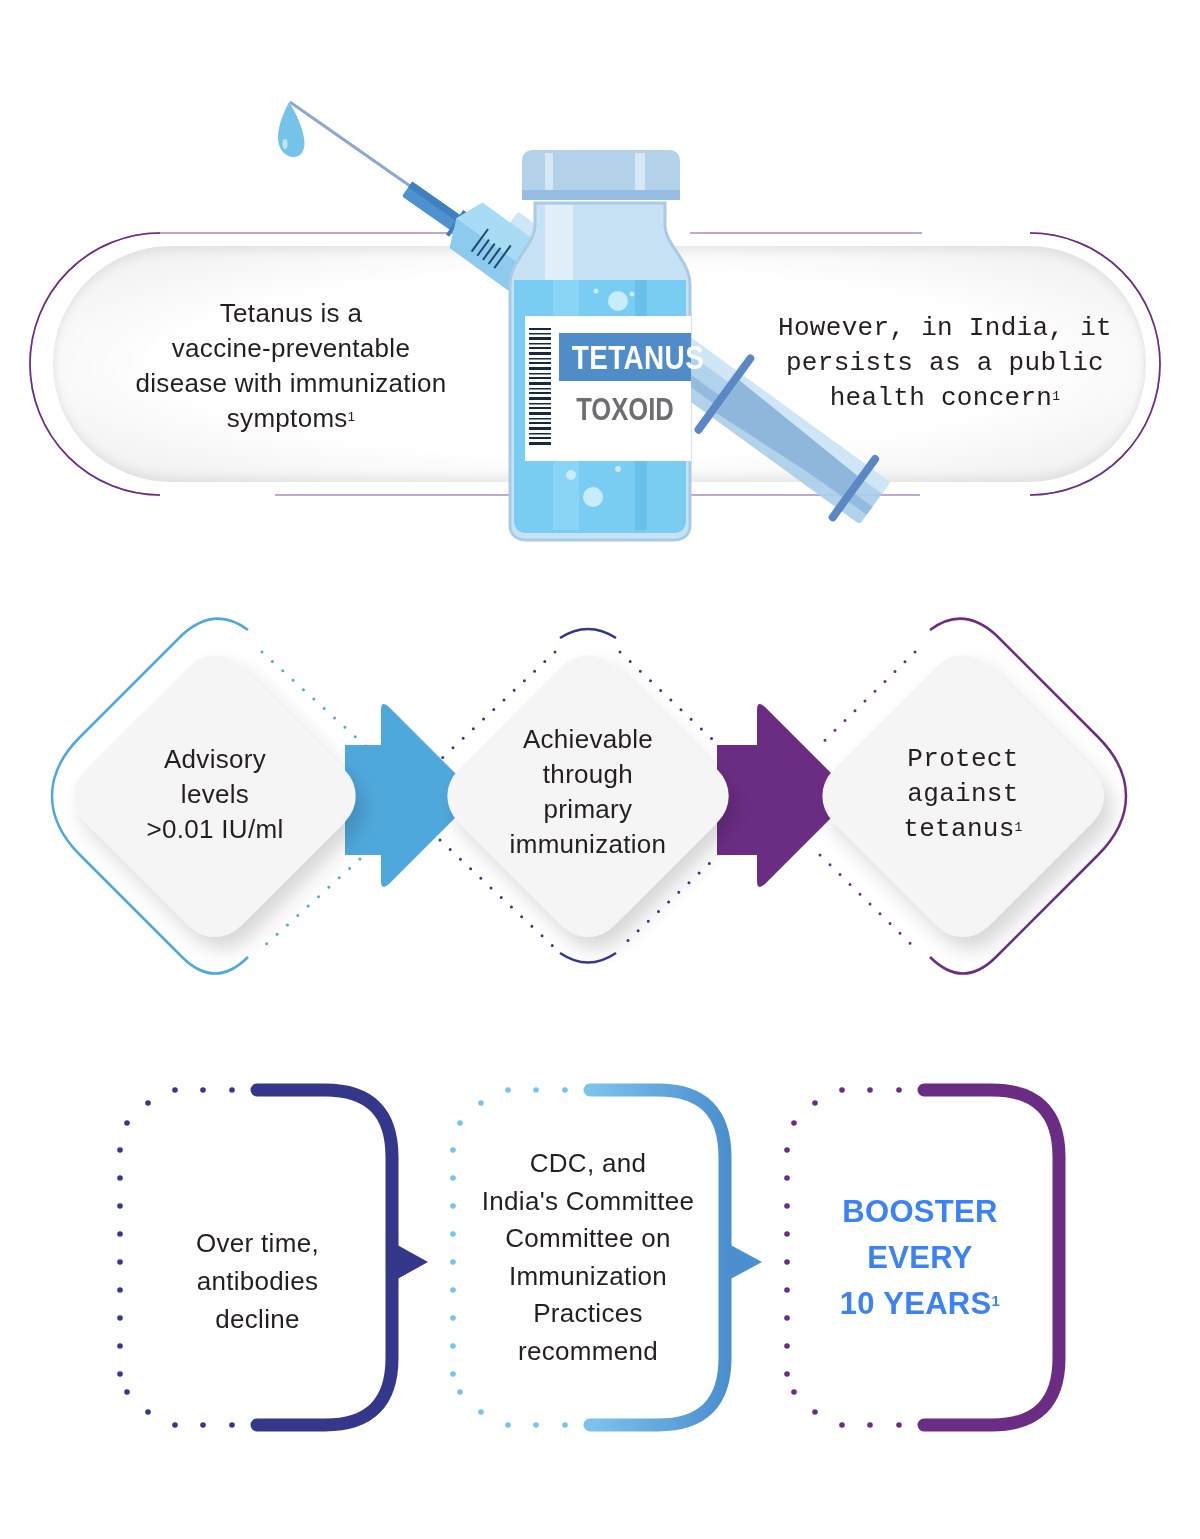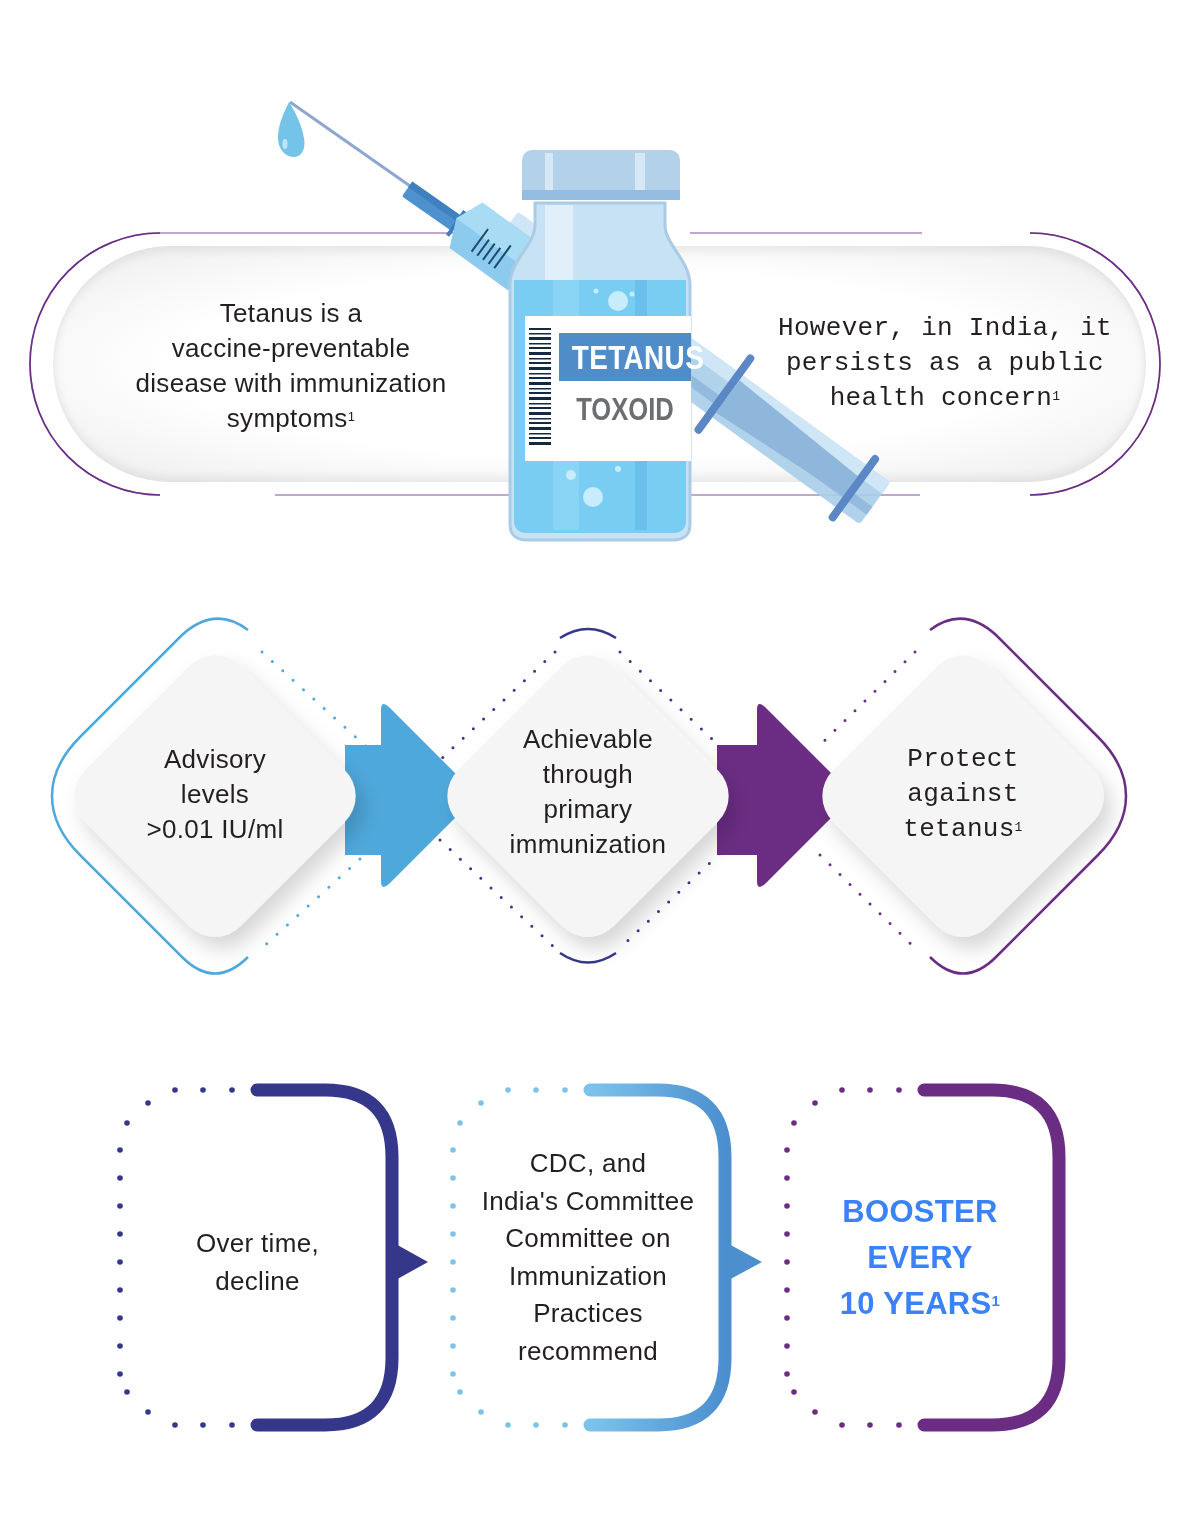--- a/index.html
+++ b/index.html
@@ -261,20 +261,21 @@
           <circle cx="815" cy="352" r="2.8"></circle>
           <circle cx="842" cy="365" r="2.8"></circle>
           <circle cx="870" cy="365" r="2.8"></circle>
           <circle cx="899" cy="365" r="2.8"></circle>
         </g>
     </g>
   </svg>
 
   <div class="txt" style="left:140px;top:1203px;width:235px;line-height:38px;margin-top:21px;">
     <div>Over time,</div>
+    <div>antibodies</div>
     <div>decline</div>
   </div>
   <div class="txt" style="left:468px;top:1145px;width:240px;line-height:37.5px;text-align:center;">
     <div>CDC, and</div>
     <div>India's Committee</div>
     <div>Committee on</div>
     <div>Immunization</div>
     <div>Practices</div>
     <div>recommend</div>
   </div>

